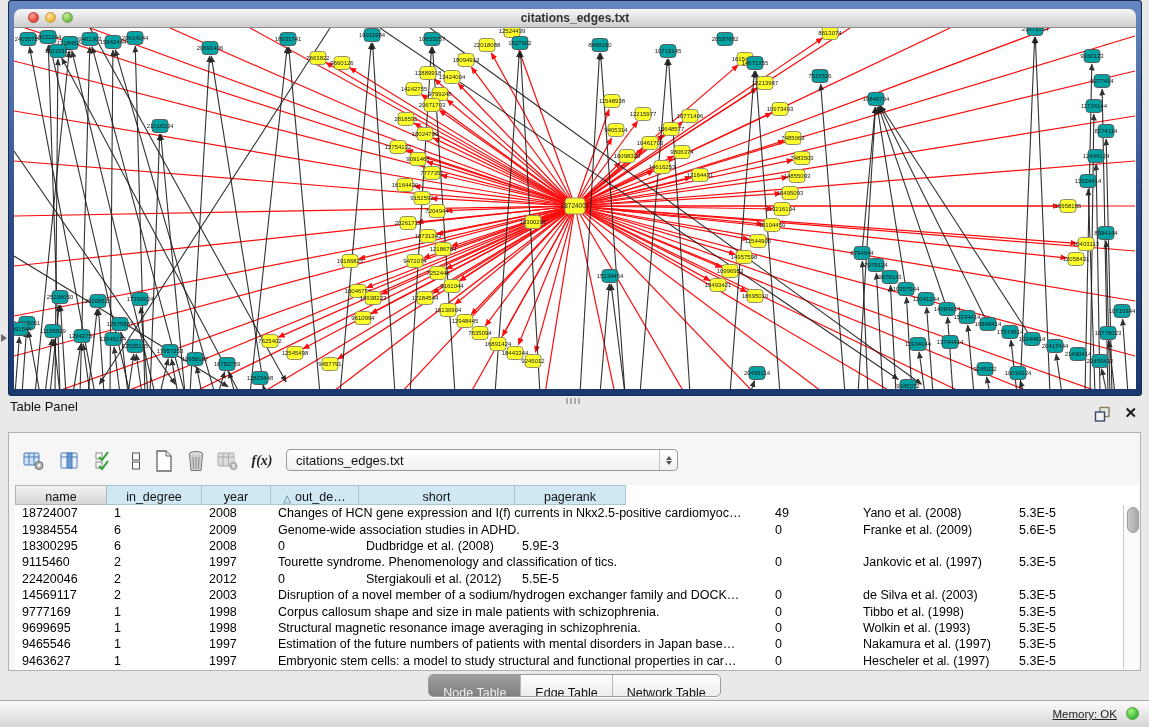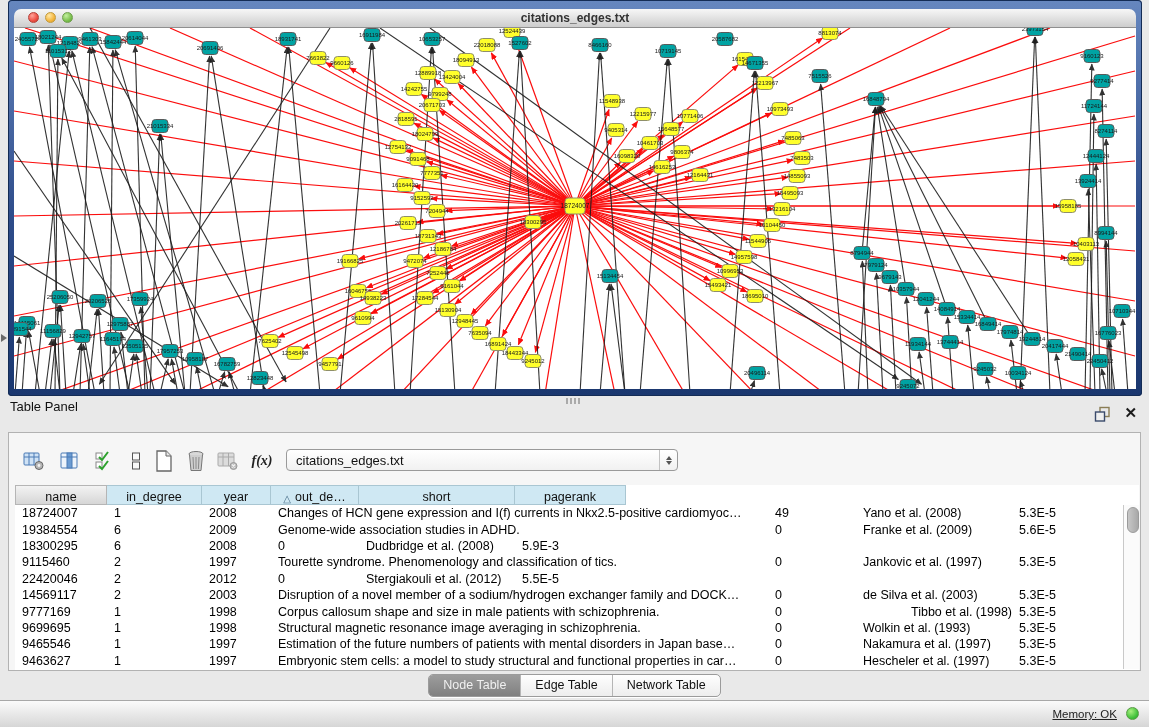--- a/index.html
+++ b/index.html
@@ -57,21 +57,21 @@
   .td{box-sizing:border-box;font-size:12.5px;color:#000;overflow:hidden;white-space:nowrap;padding-left:7px;}
   .vscroll{position:absolute;left:1108px;top:20px;width:16px;height:164px;background:#fbfbfb;
      border-left:1px solid #c9c9c9;box-sizing:border-box;}
   .vthumb{position:absolute;left:2.5px;top:2px;width:10px;height:24px;border-radius:6px;
      background:linear-gradient(90deg,#c7c7c7,#a8a8a8);border:1px solid #9b9b9b;}
 
   
   .tp-tabs{position:absolute;left:0;top:674px;width:100%;display:flex;justify-content:center;}
   .seg{display:flex;border:1px solid #9b9b9b;border-radius:5px;overflow:hidden;height:21px;
      background:linear-gradient(#fefefe,#ededed);box-shadow:0 1px 0 #fff;}
-  .seg .tab{padding:0 14px;font-size:12.5px;line-height:21px;color:#111;}
+  .seg .tab{padding:8px 14px;font-size:12.5px;line-height:21px;color:#111;}
   .seg .tab.active{background:linear-gradient(#9d9d9d,#808080);color:#f0f0f0;}
   .seg .tab + .tab{border-left:1px solid #b5b5b5;}
 
   
   #status-bar{position:absolute;left:0;bottom:0;width:100%;height:27px;border-top:1px solid #a8a8a8;
      background:linear-gradient(#fbfbfb,#d6d6d6);box-sizing:border-box;}
   .mem-label{position:absolute;right:32px;top:7px;font-size:11.5px;color:#222;text-decoration:underline;}
   .mem-dot{position:absolute;right:10px;top:6px;width:13px;height:13px;border-radius:50%;
      background:radial-gradient(circle at 35% 30%,#a8f07e,#3fc03a 65%,#2aa52a);border:1px solid #579b43;box-sizing:border-box;}
 </style>
@@ -717,21 +717,21 @@
             <div class="td" style="width: 88px;">0</div>
             <div class="td" style="width: 156px;">de Silva et al. (2003)</div>
             <div class="td" style="width: 111px;">5.3E-5</div>
           </div>
           <div class="trow">
             <div class="td" style="width: 92px;">9777169</div>
             <div class="td" style="width: 95px;">1</div>
             <div class="td" style="width: 69px;">1998</div>
             <div class="td" style="width: 497px;">Corpus callosum shape and size in male patients with schizophrenia.</div>
             <div class="td" style="width: 88px;">0</div>
-            <div class="td" style="width: 156px; text-align: right;">Tibbo et al. (1998)</div>
+            <div class="td" style="width: 156px;">Tibbo et al. (1998)</div>
             <div class="td" style="width: 111px;">5.3E-5</div>
           </div>
           <div class="trow">
             <div class="td" style="width: 92px;">9699695</div>
             <div class="td" style="width: 95px;">1</div>
             <div class="td" style="width: 69px;">1998</div>
             <div class="td" style="width: 497px;">Structural magnetic resonance image averaging in schizophrenia.</div>
             <div class="td" style="width: 88px;">0</div>
             <div class="td" style="width: 156px;">Wolkin et al. (1993)</div>
             <div class="td" style="width: 111px;">5.3E-5</div>

